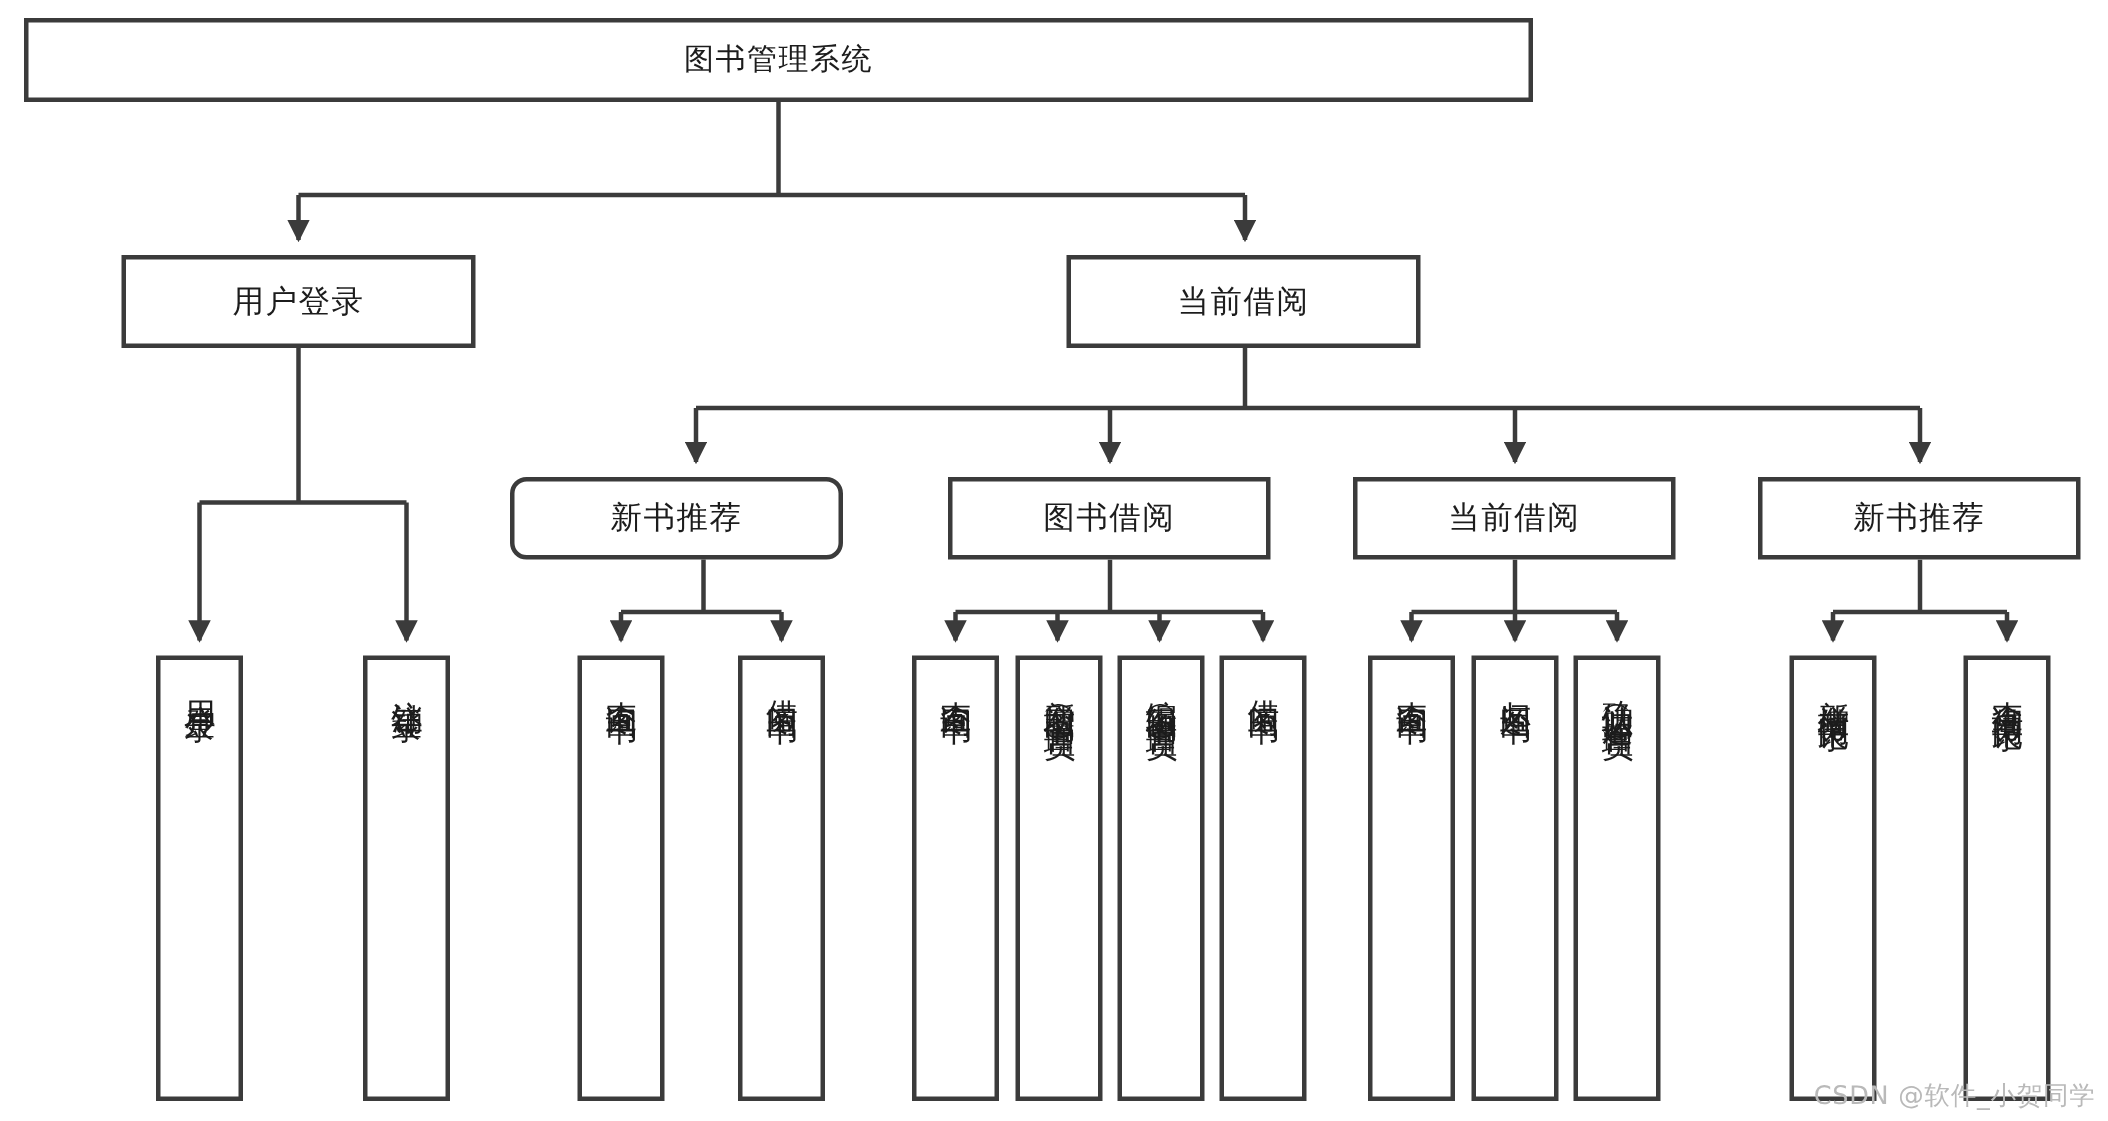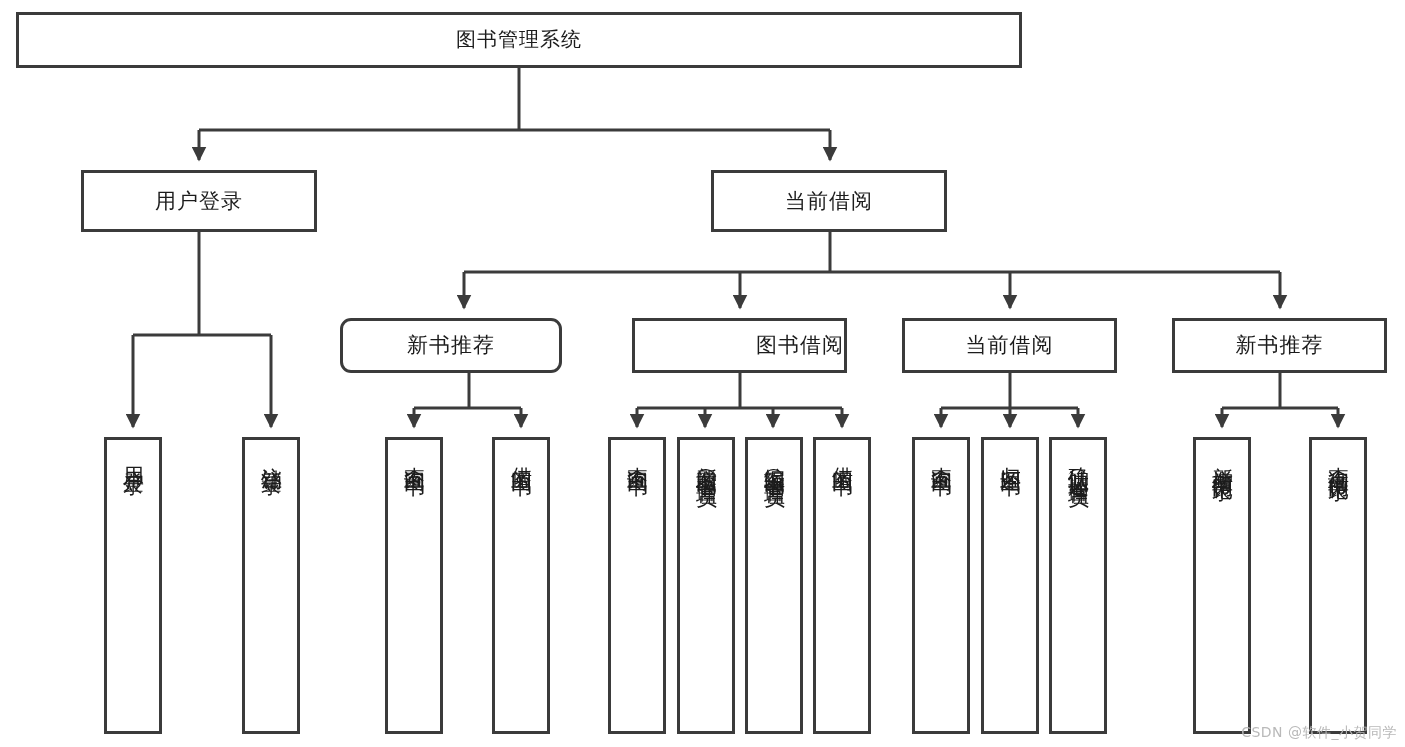--- a/index.html
+++ b/index.html
@@ -51,21 +51,21 @@
     writing-mode: vertical-rl;
     text-orientation: upright;
     font-size: 21px;
     letter-spacing: 3px;
     white-space: nowrap;
   }
   .watermark {
     position: absolute;
     right: 8px;
     bottom: 5px;
-    font-size: 14px;
+    font-size: 17px;
     color: #b9b9b9;
     letter-spacing: 0.5px;
     white-space: nowrap;
     pointer-events: none;
   }
 </style>
 </head>
 <body>
 
 <div id="canvas">
@@ -127,21 +127,21 @@
   <div class="node-box node-l2" style="left:81px; top:170px; width:236px; height:62px;">
     <span class="node-label">用户登录</span>
   </div>
   <div class="node-box node-l2" style="left:711px; top:170px; width:236px; height:62px;">
     <span class="node-label">当前借阅</span>
   </div>
 
   <div class="node-box node-l3" style="left:340px; top:318px; width:222px; height:55px;border-radius:11px;">
     <span class="node-label">新书推荐</span>
   </div>
-  <div class="node-box node-l3" style="left:632px; top:318px; width:215px; height:55px;justify-content:flex-end;">
+  <div class="node-box node-l3" style="left:632px; top:318px; width:215px; height:55px;">
     <span class="node-label">图书借阅</span>
   </div>
   <div class="node-box node-l3" style="left:902px; top:318px; width:215px; height:55px;">
     <span class="node-label">当前借阅</span>
   </div>
   <div class="node-box node-l3" style="left:1172px; top:318px; width:215px; height:55px;">
     <span class="node-label">新书推荐</span>
   </div>
 
   <div class="node-box node-leaf" style="left:104px; top:437px; width:58px; height:297px;">

